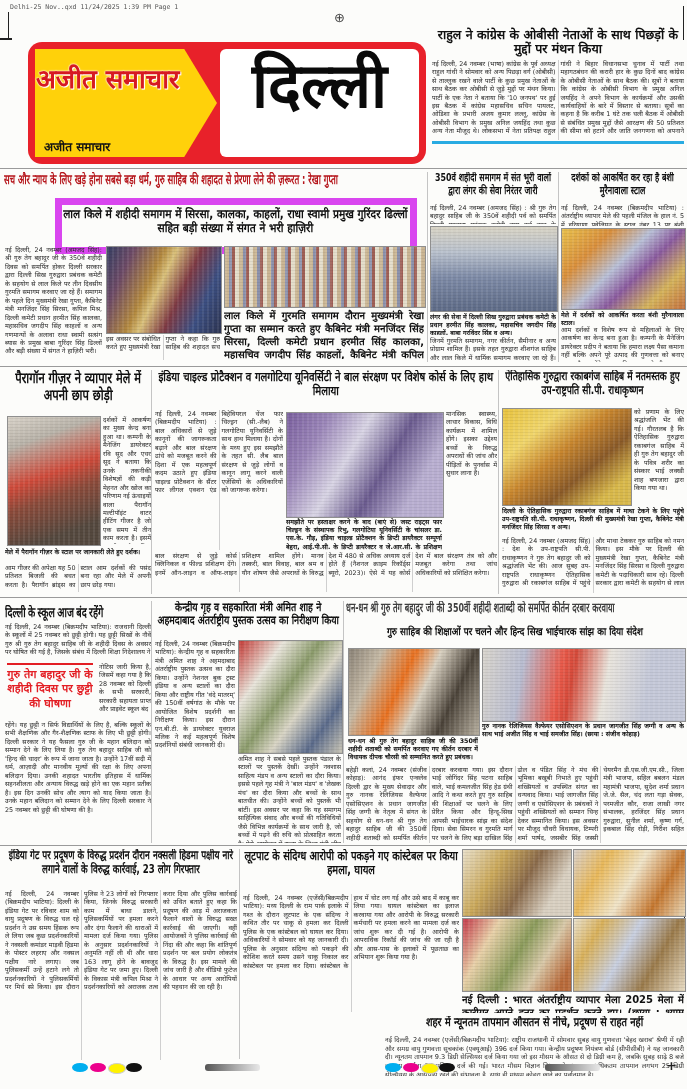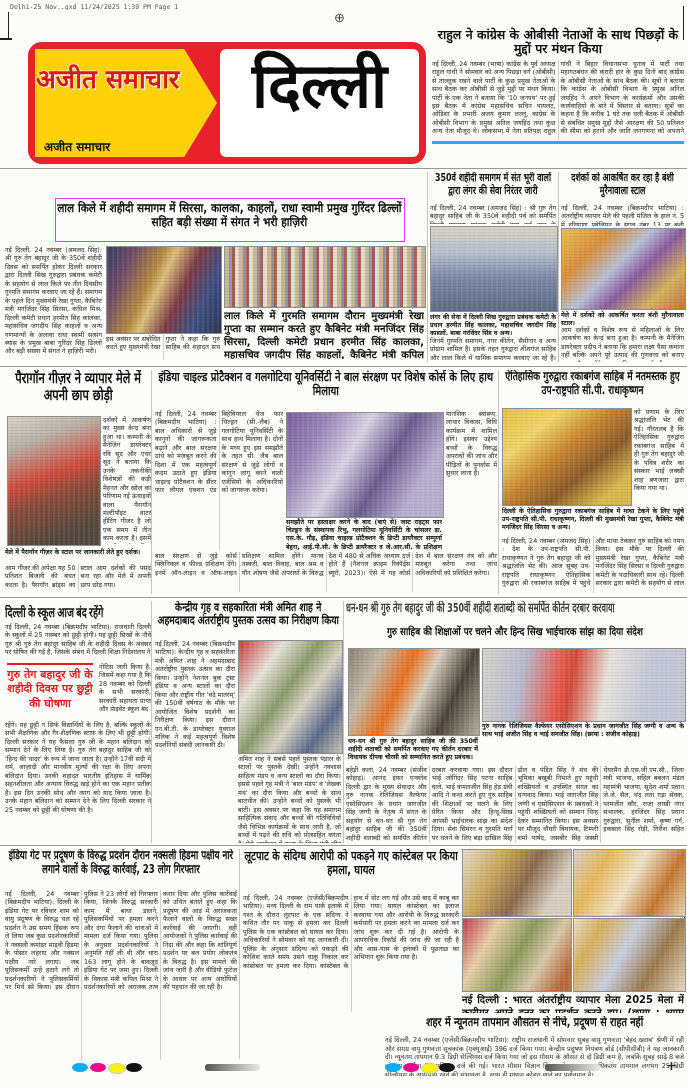--- a/index.html
+++ b/index.html
@@ -77,21 +77,24 @@
   </div>
 
   <div class="abs" style="left:432px;top:28px;width:252px;">
     <div class="hl" style="font-size:12.5px;text-align:center;">राहुल ने कांग्रेस के ओबीसी नेताओं के साथ पिछड़ों के मुद्दों पर मंथन किया</div>
     <div class="bt cols2" style="height:80px;margin-top:3px;">नई दिल्ली, 24 नवम्बर (भाषा) कांग्रेस के पूर्व अध्यक्ष राहुल गांधी ने सोमवार को अन्य पिछड़ा वर्ग (ओबीसी) से ताल्लुक रखने वाले पार्टी के कुछ प्रमुख नेताओं के साथ बैठक कर ओबीसी से जुड़े मुद्दों पर मंथन किया। पार्टी के एक नेता ने बताया कि '10 जनपथ' पर हुई इस बैठक में कांग्रेस महासचिव सचिन पायलट, ओडिशा के प्रभारी अजय कुमार लल्लू, कांग्रेस के ओबीसी विभाग के प्रमुख अनिल जयहिंद तथा कुछ अन्य नेता मौजूद थे। लोकसभा में नेता प्रतिपक्ष राहुल गांधी ने बिहार विधानसभा चुनाव में पार्टी तथा महागठबंधन की करारी हार के कुछ दिनों बाद कांग्रेस के ओबीसी नेताओं के साथ बैठक की। सूत्रों ने बताया कि कांग्रेस के ओबीसी विभाग के प्रमुख अनिल जयहिंद ने अपने विभाग के कार्यक्रमों और उसकी कार्यवाहियों के बारे में विस्तार से बताया। सूत्रों का कहना है कि करीब 1 घंटे तक चली बैठक में ओबीसी से संबंधित प्रमुख मुद्दों जैसे आरक्षण की 50 प्रतिशत की सीमा को हटाने और जाति जनगणना को अपनाने पर विचार-विमर्श किया गया। उन्होंने कहा कि बैठक के दौरान ओबीसी को साथ जोड़ने के महत्वपूर्ण मुद्दों पर चर्चा की गई और पार्टी की रणनीति पर बात की गई।</div>
   </div>
   <div class="abs cyanrule" style="left:432px;top:141px;width:252px;"></div>
 
   <div class="hr" style="left:0;top:168px;width:687px;"></div>
 
-  <div class="abs" style="left:55px;top:198px;width:348px;height:42px;border:1px solid #d946ef;overflow:hidden;">
+  <div class="abs" style="left:4px;top:172px;width:422px;overflow:hidden;height:24px;">
+    <div class="hl red-hl cond" style="font-size:13.5px;width:680px;transform:scaleX(0.62);white-space:nowrap;">सच और न्याय के लिए खड़े होना सबसे बड़ा धर्म, गुरु साहिब की शहादत से प्रेरणा लेने की ज़रूरत : रेखा गुप्ता</div>
+  </div>
+  <div class="abs" style="left:55px;top:198px;width:348px;height:42px;border:7px solid #d946ef;overflow:hidden;">
     <div class="hl cond" style="font-size:12px;width:394px;transform:scaleX(0.88);text-align:center;padding-top:3px;">लाल किले में शहीदी समागम में सिरसा, कालका, काहलों, राधा स्वामी प्रमुख गुरिंदर ढिल्लों सहित बड़ी संख्या में संगत ने भरी हाज़िरी</div>
   </div>
   <div class="abs bt" style="left:5px;top:246px;width:97px;height:114px;">नई दिल्ली, 24 नवम्बर (अमजद सिंह): श्री गुरु तेग बहादुर जी के 350वें शहीदी दिवस को समर्पित होकर दिल्ली सरकार द्वारा दिल्ली सिख गुरुद्वारा प्रबंधक कमेटी के सहयोग से लाल किले पर तीन दिवसीय गुरमति समागम करवाए जा रहे हैं। समागम के पहले दिन मुख्यमंत्री रेखा गुप्ता, कैबिनेट मंत्री मनजिंदर सिंह सिरसा, कपिल मिश्र, दिल्ली कमेटी प्रधान हरमीत सिंह कालका, महासचिव जगदीप सिंह काहलों व अन्य गणमान्यों के अलावा राधा स्वामी सत्संग ब्यास के प्रमुख बाबा गुरिंदर सिंह ढिल्लों और बड़ी संख्या में संगत ने हाज़िरी भरी।</div>
   <div class="photo ph-stage" style="left:106px;top:246px;width:114px;height:86px;"></div>
   <div class="abs bt cols2" style="left:106px;top:335px;width:114px;height:25px;">इस अवसर पर संबोधित करते हुए मुख्यमंत्री रेखा गुप्ता ने कहा कि गुरु साहिब की शहादत सच और न्याय के लिए खड़े होने का सबसे बड़ा उदाहरण है। उन्होंने कहा कि गुरु साहिब की शहादत हमेशा यह याद दिलाती है कि धर्म की आज़ादी और अधिकारों की रक्षा करना ही सबसे बड़ी सेवा है। गुरु साहिब के उपदेशों से प्रेरणा लेने की अपील करते हुए मुख्यमंत्री ने संगत से समागम में बढ़-चढ़कर हाज़िरी भरने की अपील भी की।</div>
   <div class="photo ph-crowd" style="left:224px;top:246px;width:200px;height:60px;"></div>
   <div class="abs cap" style="left:224px;top:309px;width:200px;height:50px;">लाल किले में गुरमति समागम दौरान मुख्यमंत्री रेखा गुप्ता का सम्मान करते हुए कैबिनेट मंत्री मनजिंदर सिंह सिरसा, दिल्ली कमेटी प्रधान हरमीत सिंह कालका, महासचिव जगदीप सिंह काहलों, कैबिनेट मंत्री कपिल मिश्र व अन्य व (बाएं) समागम में हाज़िरी भरती संगत।</div>
 
   <div class="vr" style="left:427px;top:172px;height:190px;"></div>
 

